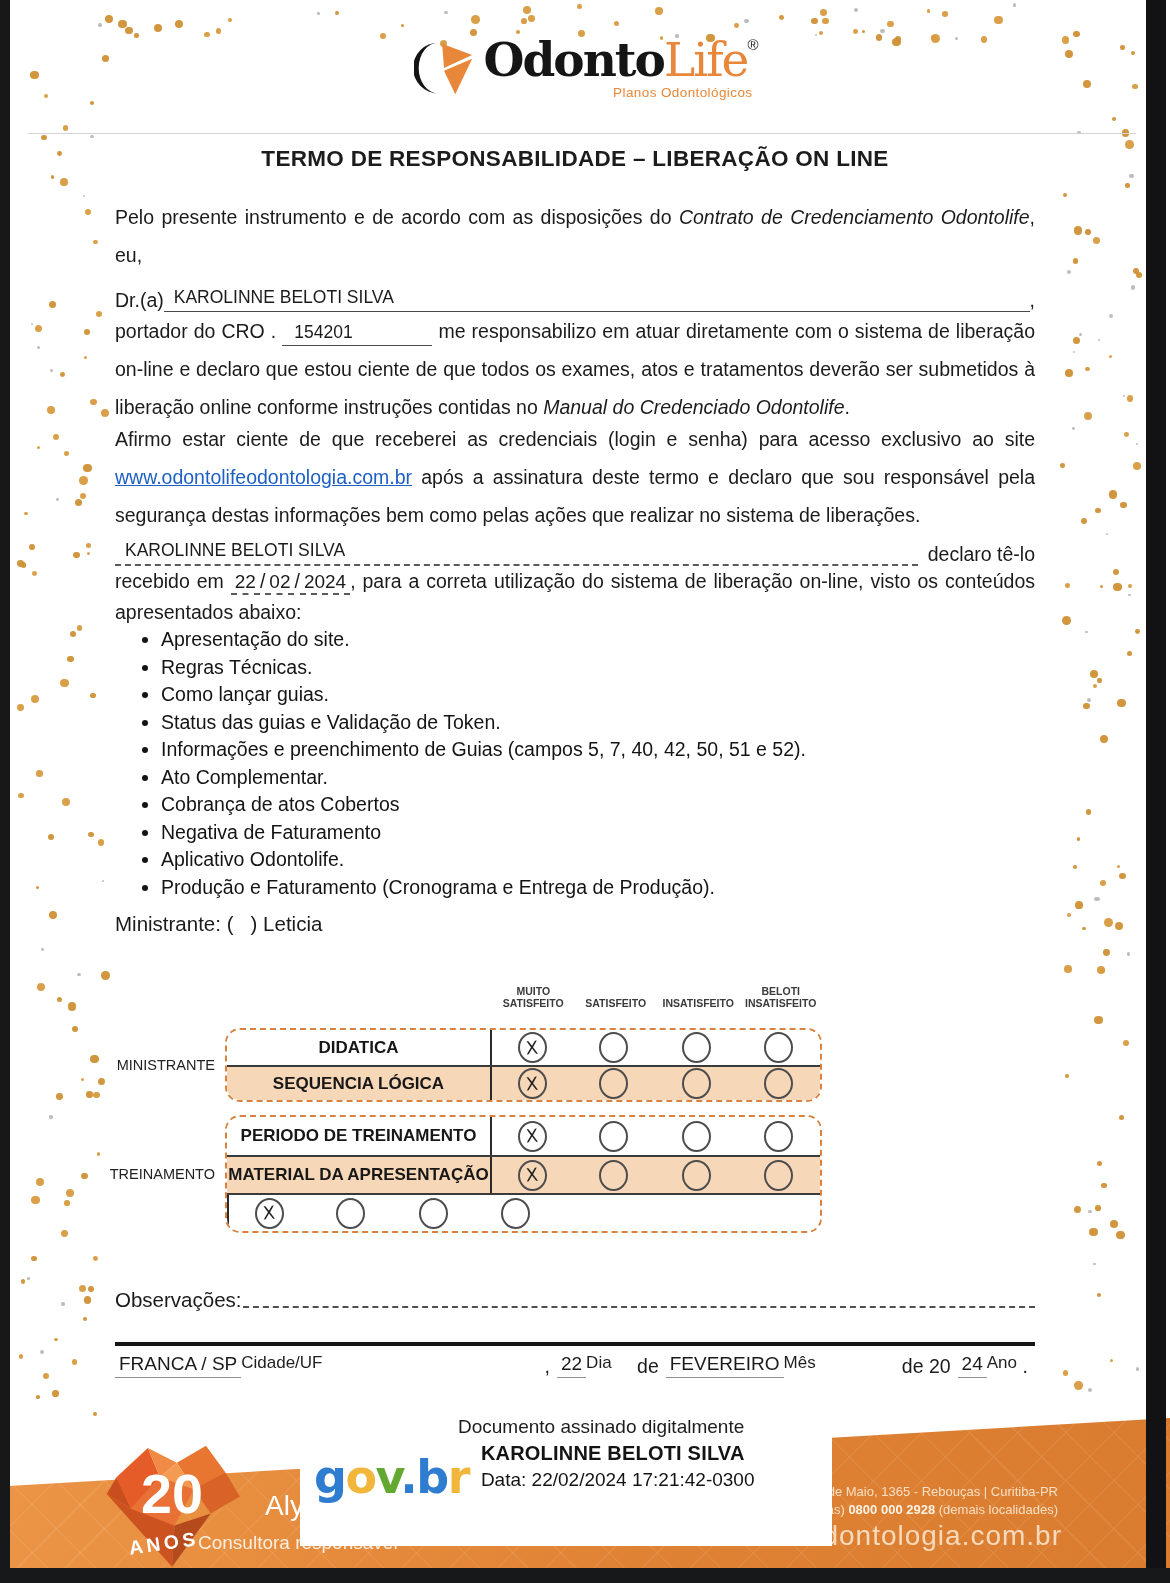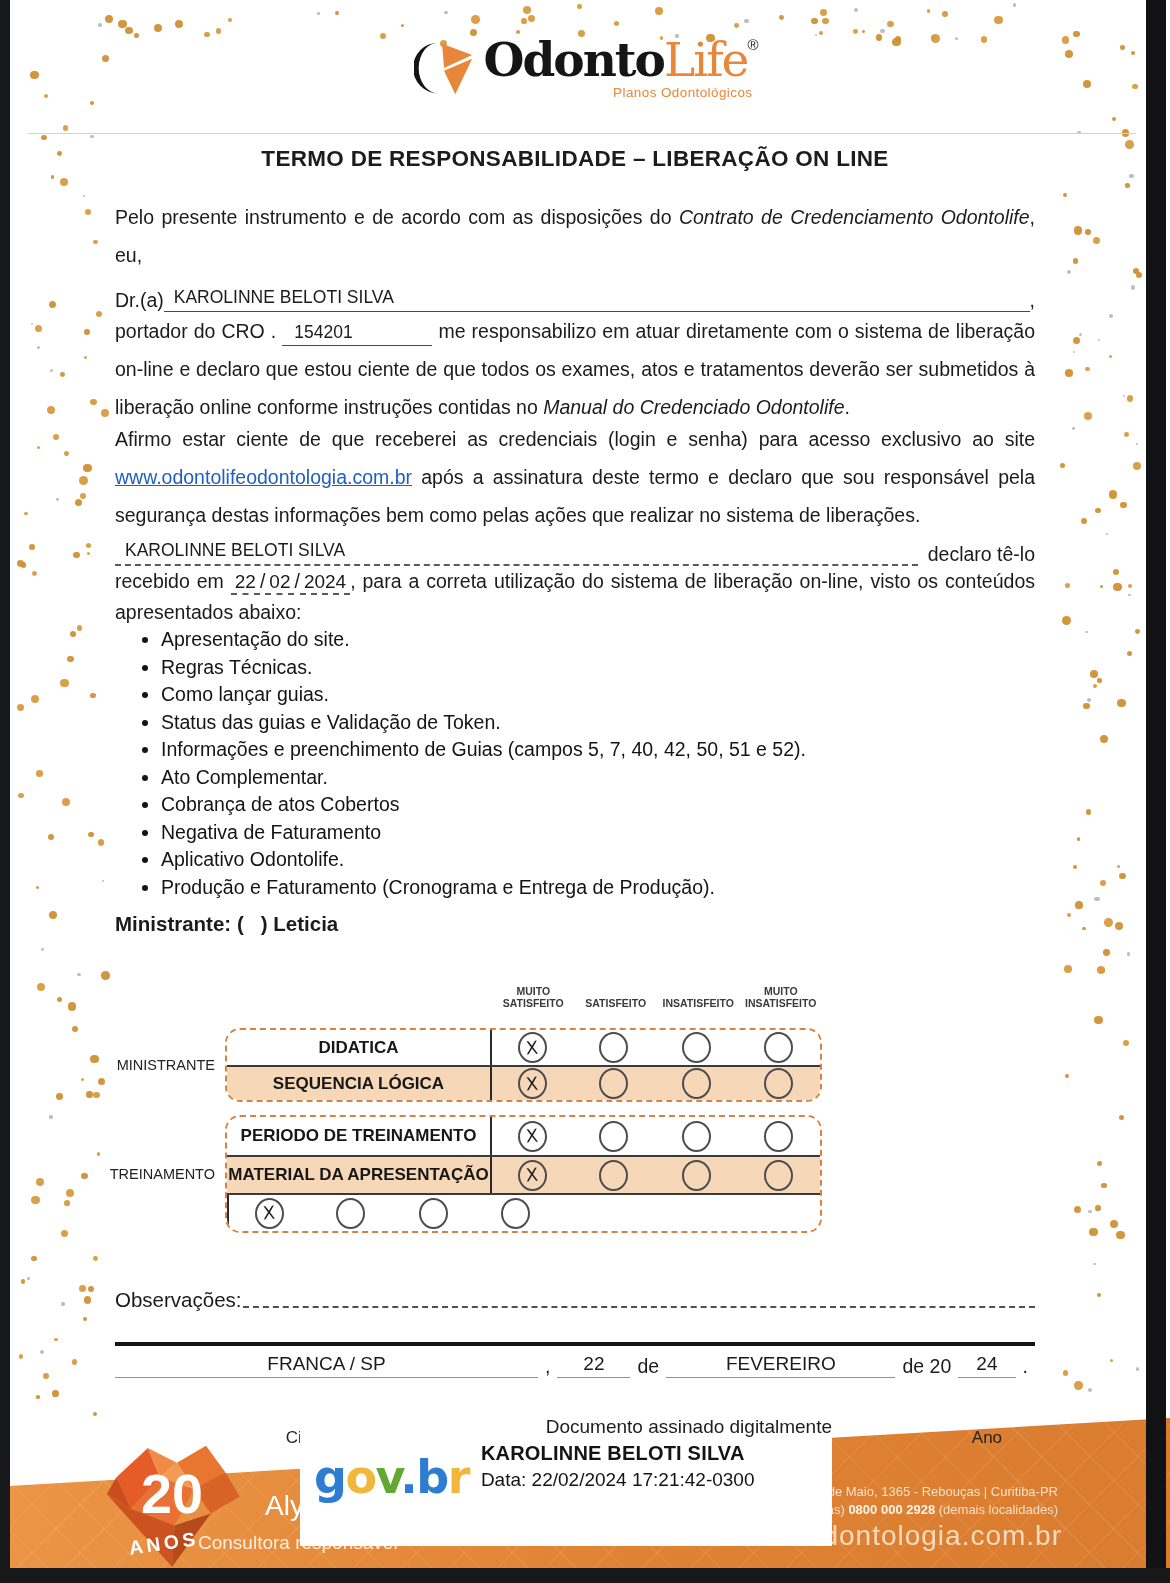--- a/index.html
+++ b/index.html
@@ -42,21 +42,21 @@
   .blankfill.dashed { border-bottom: 2px dashed #5a5a5a; }
   .tail { margin-left: 10px; white-space: nowrap; font-size: 19.5px; line-height: 1.2; }
   .cro-blank { display: inline-block; min-width: 150px; border-bottom: 1.6px solid #4a4a4a; font-size: 17.5px; line-height: 1.2; padding: 0 0 2px 12px; }
   .dnum { border-bottom: 2px dashed #5a5a5a; padding: 0 4px 1px; font-size: 19px; }
   a.site-link { color: #1d5fc4; text-decoration: underline; }
 
   #topics { top: 626px; }
   #topics ul { list-style: disc; padding-left: 46px; }
   #topics li { font-size: 19.5px; line-height: 27.5px; color: #141414; }
 
-  #ministrante { top: 912px; font-size: 20.5px; white-space: pre; font-weight: bold; }
+  #ministrante { top: 912px; font-size: 20.5px; white-space: pre; }
 
   
   #survey { top: 976px; width: 707px; }
   .hrow { display: flex; margin-left: 377px; width: 330px; height: 36px; align-items: flex-end; }
   .hcell { flex: 0 0 82.5px; text-align: center; font-size: 10.5px; font-weight: 700; color: #3a3a3a; line-height: 1.2; padding-bottom: 2px; }
   #survey-groups { margin-top: 16px; }
   .sgroup { display: flex; align-items: stretch; }
   .sgroup + .sgroup { margin-top: 13px; }
   .glabel { width: 110px; display: flex; align-items: center; justify-content: flex-end; padding-right: 10px; font-size: 14.5px; font-weight: 400; color: #222; }
   .sbox { flex: 1; border: 2.5px dashed #d9813f; border-radius: 15px; overflow: hidden; background: #fff; }
@@ -71,21 +71,21 @@
   .mark { position: absolute; left: 50%; top: 50%; transform: translate(-50%,-52%) rotate(-4deg); font-size: 18px; color: #1e1e1e; font-family: "DejaVu Sans", sans-serif; }
 
   #obs { top: 1288px; display: flex; align-items: flex-end; }
   #obs .fl-label { font-size: 20.5px; }
   .obs-line { flex: 1; border-bottom: 2px dashed #4f4f4f; margin-bottom: 5px; margin-left: 2px; }
 
   
   #sigblock { top: 1342px; }
   .thickrule { height: 3.5px; background: #151515; }
   .dateline { display: flex; align-items: flex-start; margin-top: 5px; }
-  .blankcol { display: flex; flex-direction: column; gap: 48px; }
+  .blankcol { display: flex; flex-direction: row; }
   .blankcol .val { text-align: center; border-bottom: 1.5px solid #8f8f8f; font-size: 19px; min-height: 27px; padding: 2px 4px 1px; color: #1a1a1a; }
   .blankcol .lbl { text-align: center; font-size: 17px; color: #1f1f1f; margin-top: 2px; }
   .b-city { width: 428px; } .b-day { width: 74px; } .b-month { width: 232px; } .b-year { width: 58px; }
   .sep { font-size: 19.5px; padding-top: 4px; margin: 0 7px; white-space: nowrap; }
 
   
   #footer-band { position: absolute; left: 0; right: 0; top: 1418px; height: 152px; z-index: 2;
     clip-path: polygon(0 45%, 100% 0%, 100% 100%, 0 100%);
     background-image:
       repeating-linear-gradient(45deg, rgba(255,255,255,.07) 0 1.5px, transparent 1.5px 34px),
@@ -96,21 +96,21 @@
   .f-text { position: absolute; z-index: 3; color: #ffffff; }
   #consultant-name { left: 265px; top: 1490px; font-size: 28px; }
   #consultant-role { left: 198px; top: 1532px; font-size: 19px; color: #fdeedd; }
   #addr1 { right: 112px; top: 1484px; font-size: 13px; color: #f8dfc4; text-align: right; }
   #addr2 { right: 112px; top: 1502px; font-size: 13px; color: #f8dfc4; text-align: right; }
   #addr2 b { color: #fff3e4; }
   #website { right: 108px; top: 1520px; font-size: 28px; color: rgba(255,240,222,.8); letter-spacing: 1px; }
 
   
   #signbox { position: absolute; left: 300px; top: 1406px; width: 532px; height: 140px; background: #ffffff; z-index: 6; }
-  .status { margin: 10px 0 0 158px; font-size: 19px; color: #1d1d1d; text-align: right; }
+  .status { margin: 10px 0 0 158px; font-size: 19px; color: #1d1d1d; }
   .sigrow { display: flex; margin-top: 2px; }
   .govbr { font-size: 46px; font-weight: 800; margin-left: 14px; letter-spacing: -1.5px; line-height: 1; padding-top: 14px; font-family: "DejaVu Sans", sans-serif; }
   .gb0, .gb3, .gb4 { color: #2f7dd1; } .gb1, .gb5 { color: #f2b63a; } .gb2 { color: #63a830; }
   .sigtext { margin-left: 12px; font-size: 19px; line-height: 1.33; color: #141414; }
   .signame { font-weight: 700; font-size: 20px; letter-spacing: .2px; }
 </style>
 </head>
 <body>
 
 <div id="page">
@@ -416,21 +416,21 @@
       </ul>
   </section>
 
   <div id="ministrante" class="abs"><span>Ministrante: </span><span>(   ) </span><span>Leticia</span></div>
 
   <div id="survey" class="abs">
     <div class="hrow">
         <div class="hcell">MUITO SATISFEITO</div>
         <div class="hcell">SATISFEITO</div>
         <div class="hcell">INSATISFEITO</div>
-        <div class="hcell">MUITO INSATISFEITO</div>
+        <div class="hcell">BELOTI INSATISFEITO</div>
       </div>
     <div id="survey-groups">
         <div class="sgroup sg0">
           <div class="glabel">MINISTRANTE</div>
           <div class="sbox">
             <div class="trow">
               <div class="rlabel">DIDATICA</div>
               <div class="ccell first">
                 <div class="circle">
                   <span class="mark">X</span>

